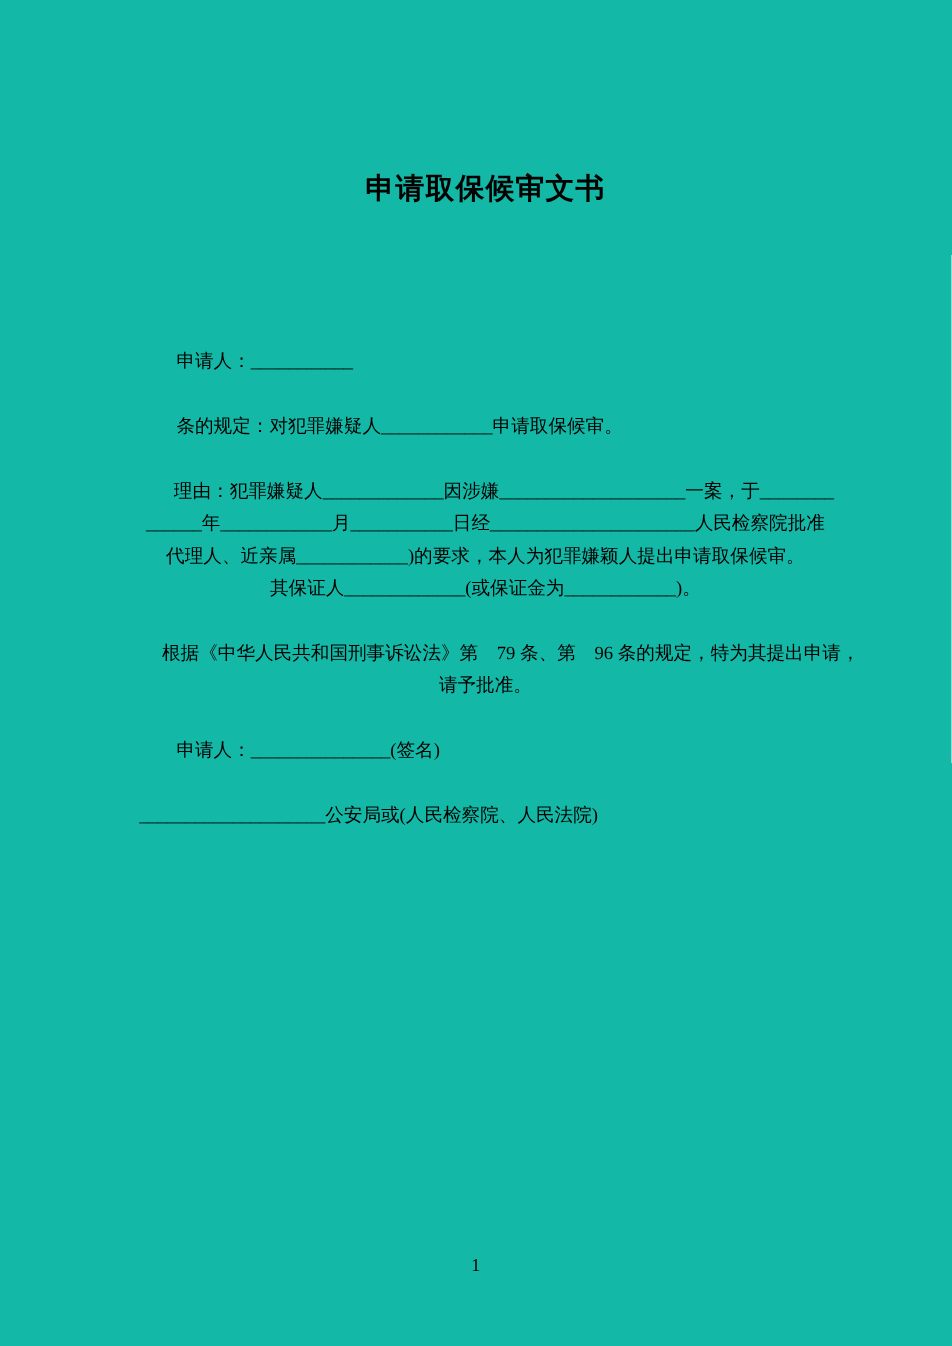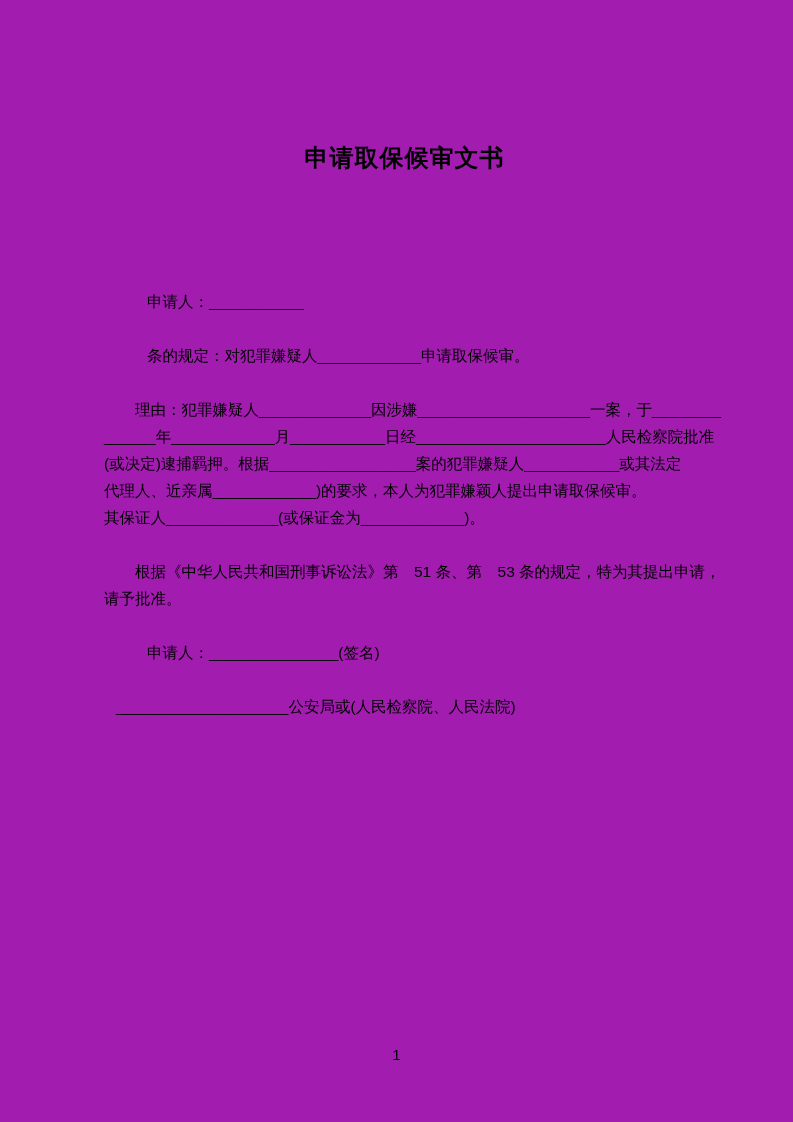--- a/index.html
+++ b/index.html
@@ -4,43 +4,44 @@
 <style>
   html, body {
     margin: 0;
     padding: 0;
     background: #ffffff;
   }
   .page {
     position: relative;
     width: 793px;
     height: 1122px;
-    background: #a21caf;
+    background: #14b8a6;
     box-sizing: border-box;
     padding: 143px 88px 0 104px;
-    font-family: Liberation Sans, sans-serif;
+    font-family: Liberation Serif, serif;
     font-size: 15.5px;
     color: #000000;
     overflow: hidden;
   }
   .title {
     margin: 0 0 115px 0;
     font-size: 24px;
     line-height: 30px;
     font-weight: bold;
     text-align: center;
     letter-spacing: 1px;
   }
   .line {
     line-height: 27px;
     margin: 0 0 27px 12px;
     white-space: pre;
   }
   .para {
     margin: 0 0 27px 0;
+    text-align: center;
   }
   .para .line {
     margin: 0;
   }
   .indent {
     text-indent: 31px;
   }
   .footer {
     position: absolute;
     top: 1046px;
@@ -58,27 +59,26 @@
 
   <h1 class="title">申请取保候审文书</h1>
 
   <p class="line indent">申请人：___________</p>
 
   <p class="line indent">条的规定：对犯罪嫌疑人____________申请取保候审。</p>
 
   <div class="para">
     <div class="line indent">理由：犯罪嫌疑人_____________因涉嫌____________________一案，于________</div>
     <div class="line">______年____________月___________日经______________________人民检察院批准</div>
-    <div class="line">(或决定)逮捕羁押。根据_________________案的犯罪嫌疑人___________或其法定</div>
     <div class="line">代理人、近亲属____________)的要求，本人为犯罪嫌颖人提出申请取保候审。</div>
     <div class="line">其保证人_____________(或保证金为____________)。</div>
   </div>
 
   <div class="para">
-    <div class="line indent">根据《中华人民共和国刑事诉讼法》第　51 条、第　53 条的规定，特为其提出申请，</div>
+    <div class="line indent">根据《中华人民共和国刑事诉讼法》第　79 条、第　96 条的规定，特为其提出申请，</div>
     <div class="line">请予批准。</div>
   </div>
 
 
   <p class="line indent">申请人：_______________(签名)</p>
 
   <p class="line">____________________公安局或(人民检察院、人民法院)</p>
 
 
   <div class="footer">1</div>

